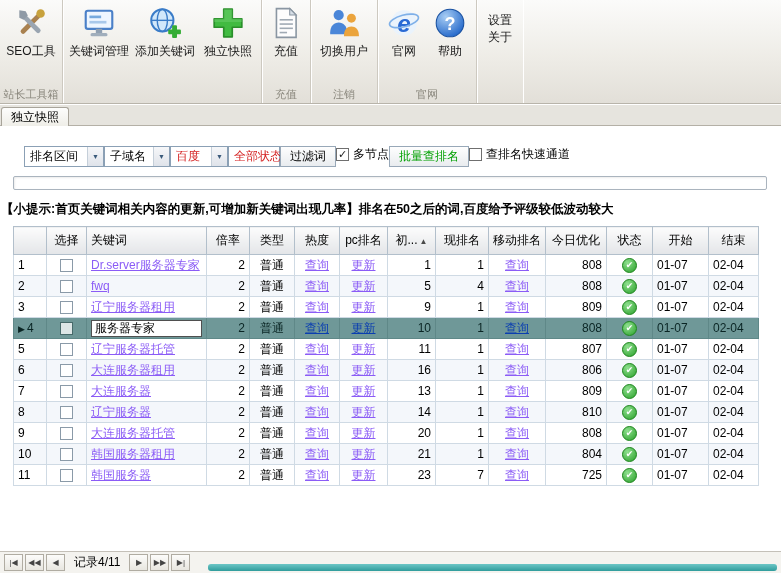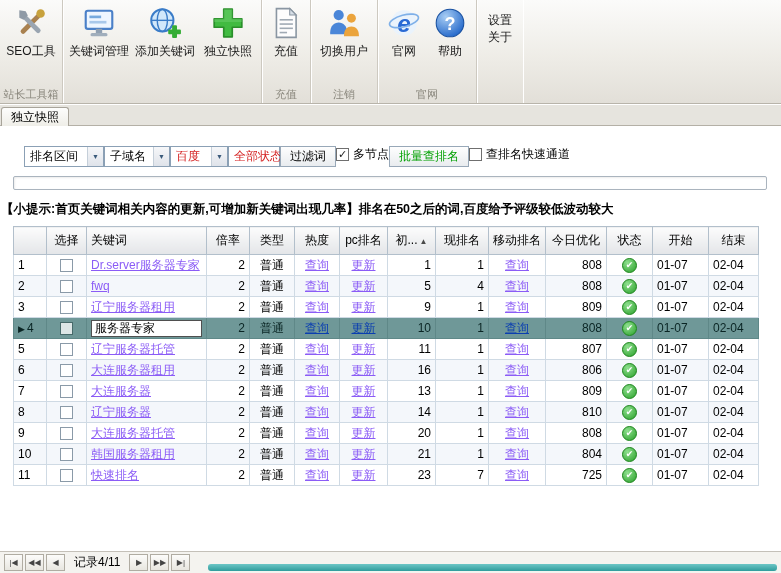--- a/index.html
+++ b/index.html
@@ -432,21 +432,21 @@
           <td class="rt">1</td>
           <td class="ctr"><a class="lnk">查询</a></td>
           <td class="rt">804</td>
           <td class="ctr"><span class="ok">✔</span></td>
           <td class="dt">01-07</td>
           <td class="dt">02-04</td>
         </tr>
         <tr>
           <td class="num">11</td>
           <td class="ctr"><span class="cb"></span></td>
-          <td class="kw"><a class="lnk">快速排名</a></td>
+          <td class="kw"><a class="lnk">韩国服务器</a></td>
           <td class="rt">2</td>
           <td class="ctr">普通</td>
           <td class="ctr"><a class="lnk">查询</a></td>
           <td class="ctr"><a class="lnk">更新</a></td>
           <td class="rt">23</td>
           <td class="rt">7</td>
           <td class="ctr"><a class="lnk">查询</a></td>
           <td class="rt">725</td>
           <td class="ctr"><span class="ok">✔</span></td>
           <td class="dt">01-07</td>

